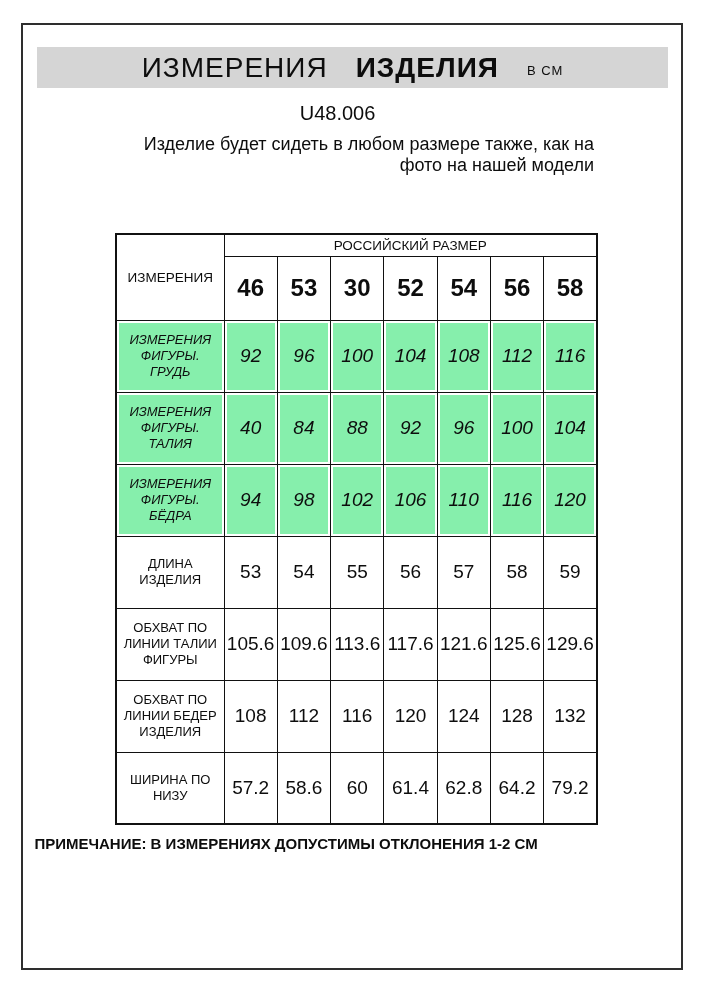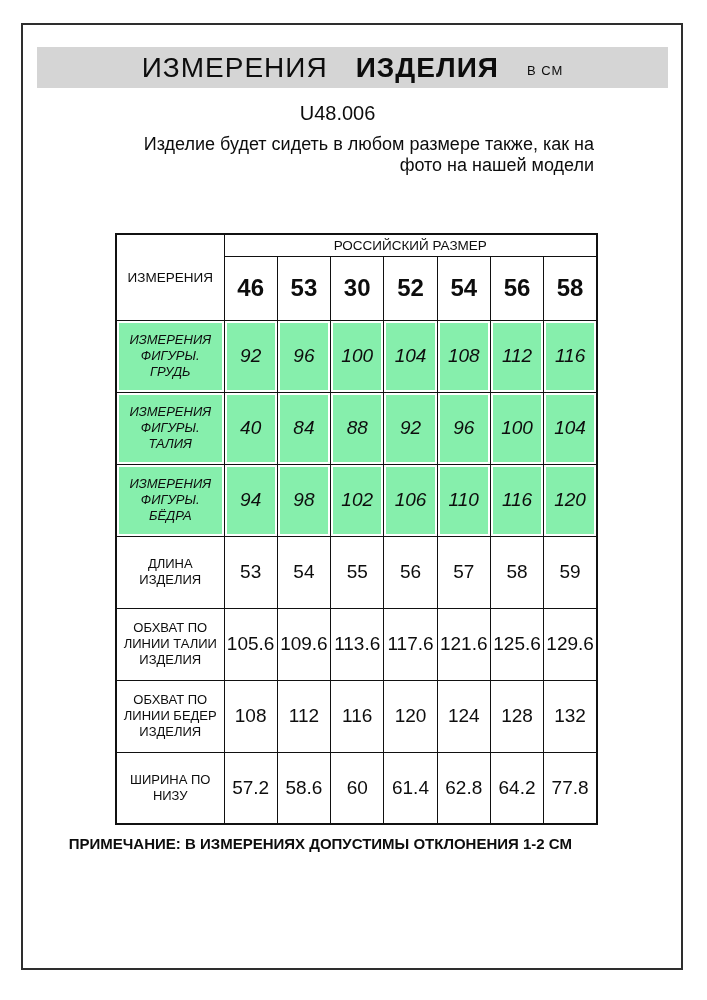--- a/index.html
+++ b/index.html
@@ -72,21 +72,21 @@
   td.val         { font-size: 19px; }
   tr.shaded td {
     background: #86efac;
     box-shadow: inset 0 0 0 2px #ffffff;
     font-style: italic;
   }
   .note {
     position: absolute;
     left: 0; top: 835px;
     width: 572px;
-    text-align: right;
+    text-align: center;
     font-size: 15px;
     font-weight: 700;
   }
 </style>
 </head>
 <body>
 
 <div class="page-border"></div>
 
 <div class="banner">
@@ -153,21 +153,21 @@
     <td class="val">53</td>
     <td class="val">54</td>
     <td class="val">55</td>
     <td class="val">56</td>
     <td class="val">57</td>
     <td class="val">58</td>
     <td class="val">59</td>
   </tr>
 
   <tr class="data-row">
-    <td class="row-label col-label">ОБХВАТ ПО ЛИНИИ ТАЛИИ ИЗДЕЛИЯ</td>
+    <td class="row-label col-label">ОБХВАТ ПО ЛИНИИ ТАЛИИ ФИГУРЫ</td>
     <td class="val">105.6</td>
     <td class="val">109.6</td>
     <td class="val">113.6</td>
     <td class="val">117.6</td>
     <td class="val">121.6</td>
     <td class="val">125.6</td>
     <td class="val">129.6</td>
   </tr>
 
   <tr class="data-row">
@@ -182,18 +182,18 @@
   </tr>
 
   <tr class="data-row">
     <td class="row-label col-label">ШИРИНА ПО НИЗУ</td>
     <td class="val">57.2</td>
     <td class="val">58.6</td>
     <td class="val">60</td>
     <td class="val">61.4</td>
     <td class="val">62.8</td>
     <td class="val">64.2</td>
-    <td class="val">77.8</td>
+    <td class="val">79.2</td>
   </tr>
 </tbody>
   </table>
 
 <div class="note">ПРИМЕЧАНИЕ: В ИЗМЕРЕНИЯХ ДОПУСТИМЫ ОТКЛОНЕНИЯ 1-2 СМ</div>
 
 </body></html>

